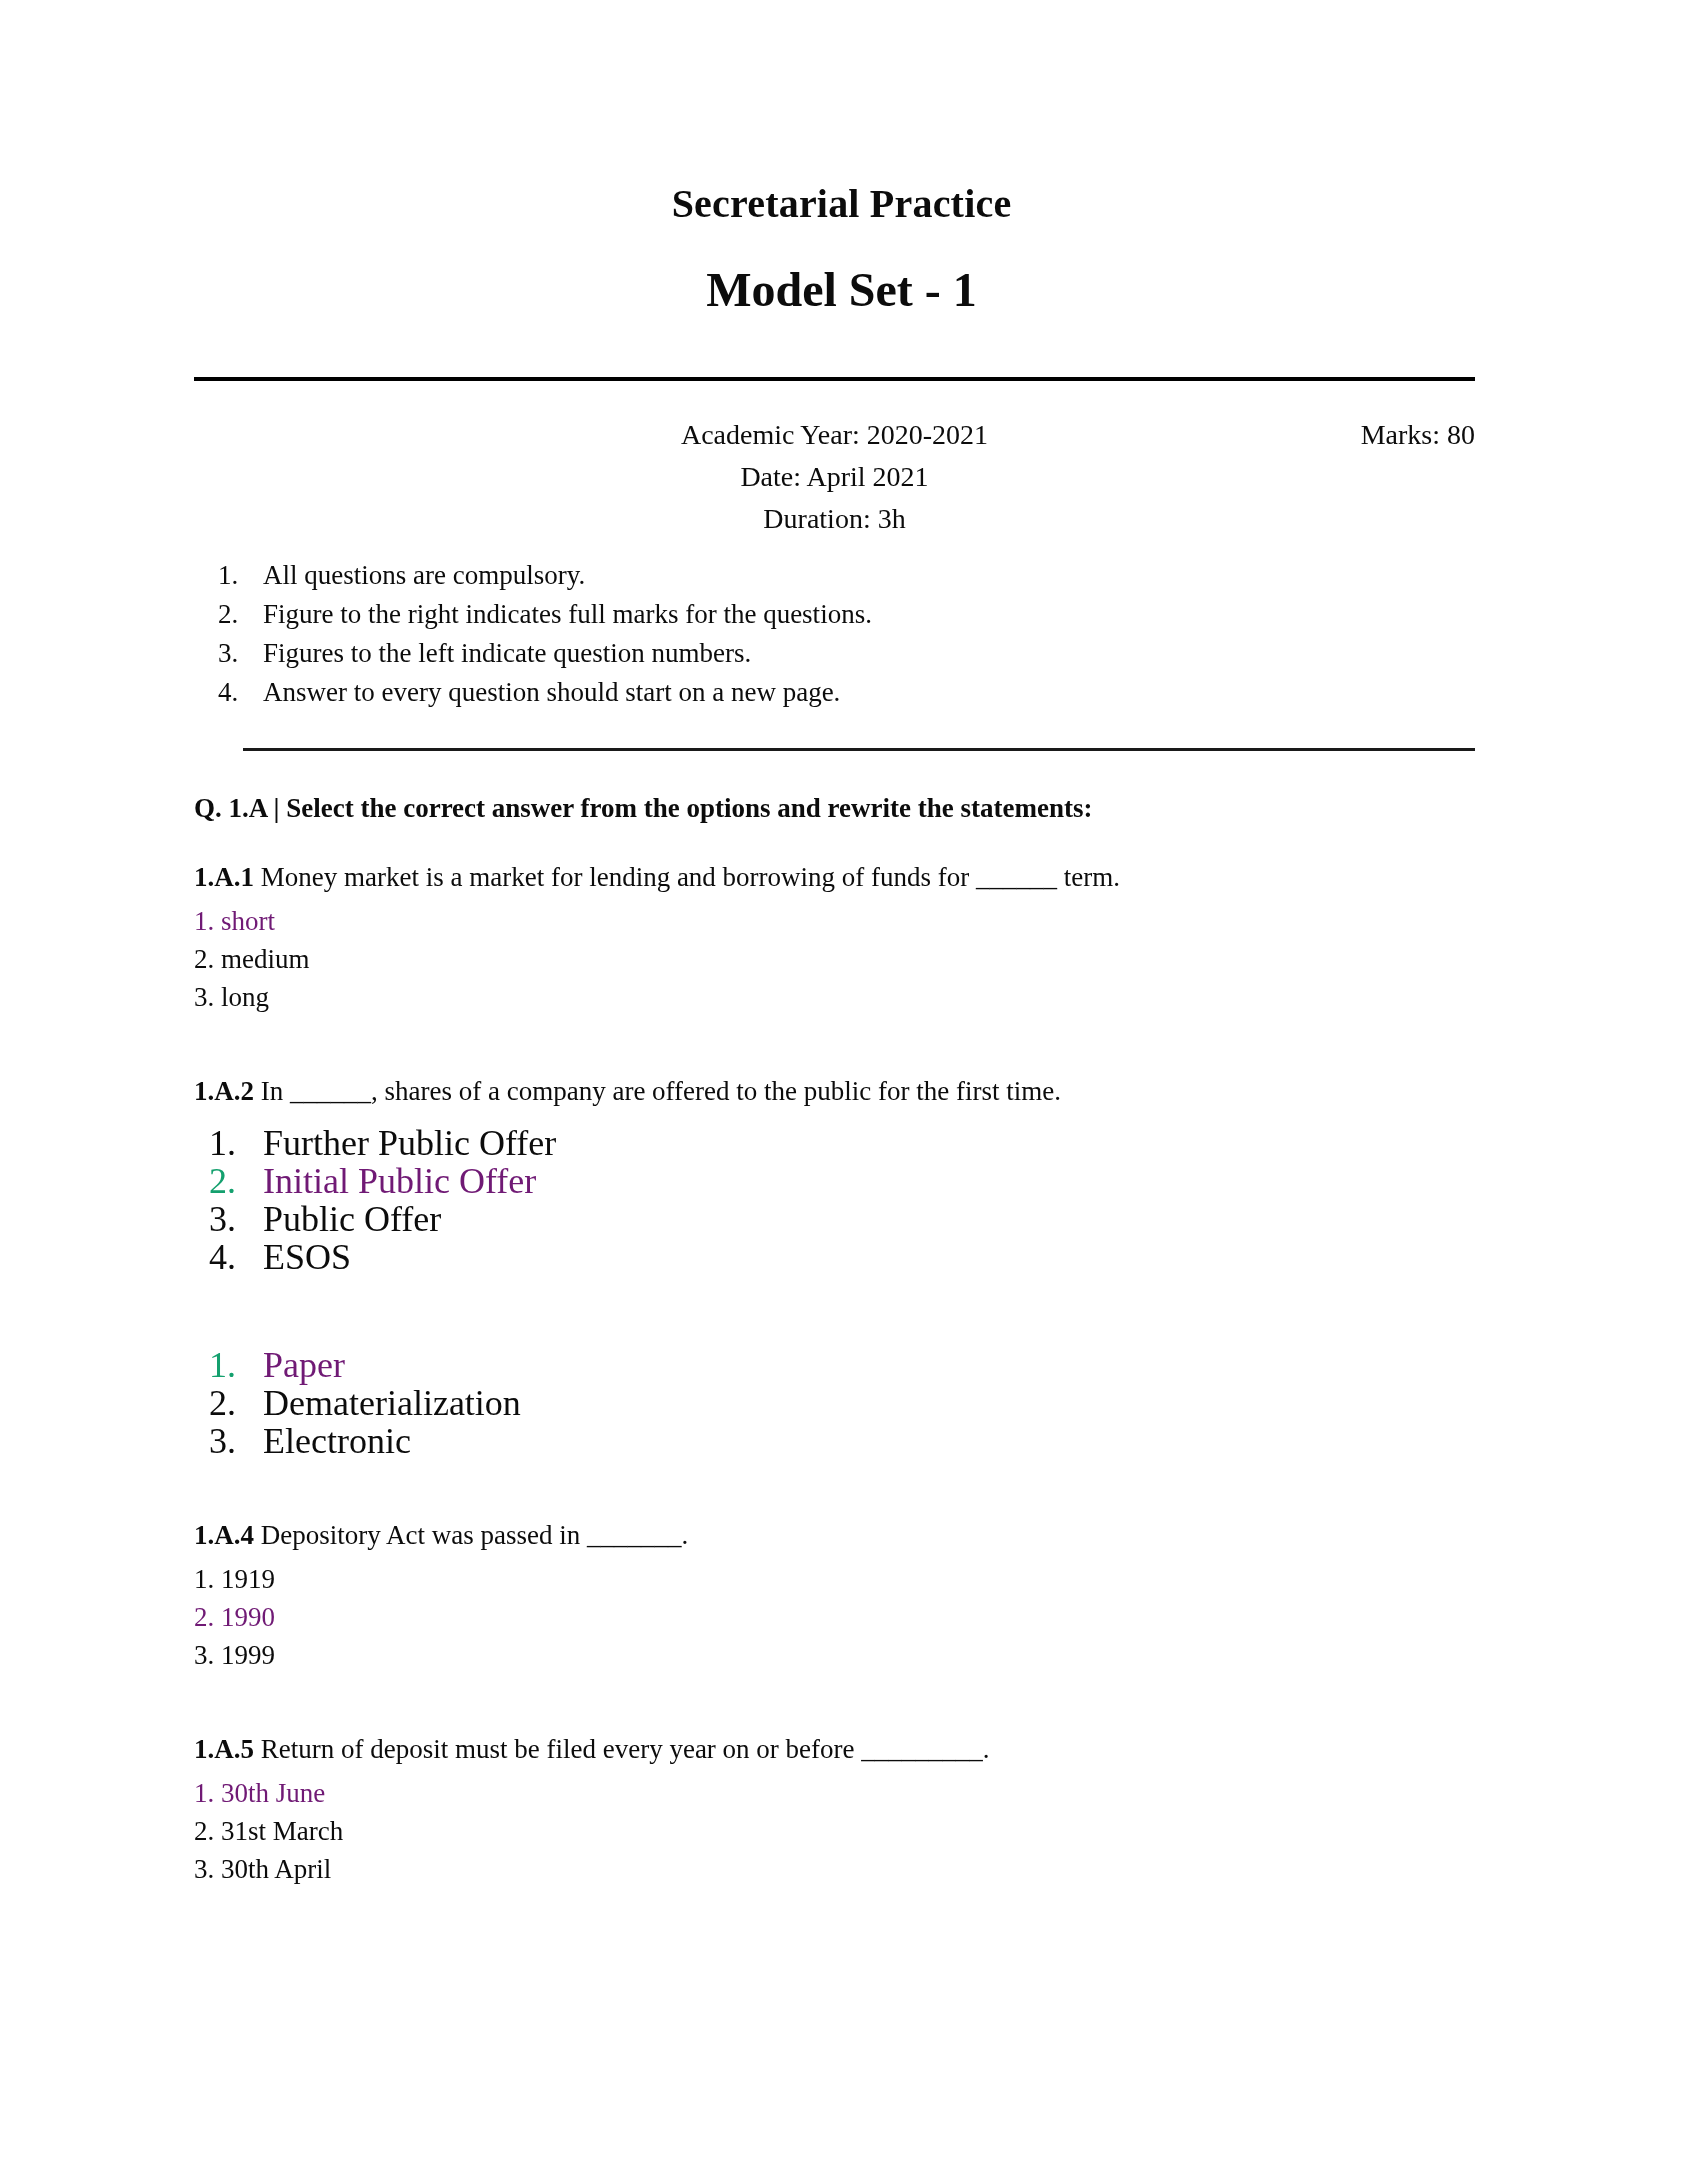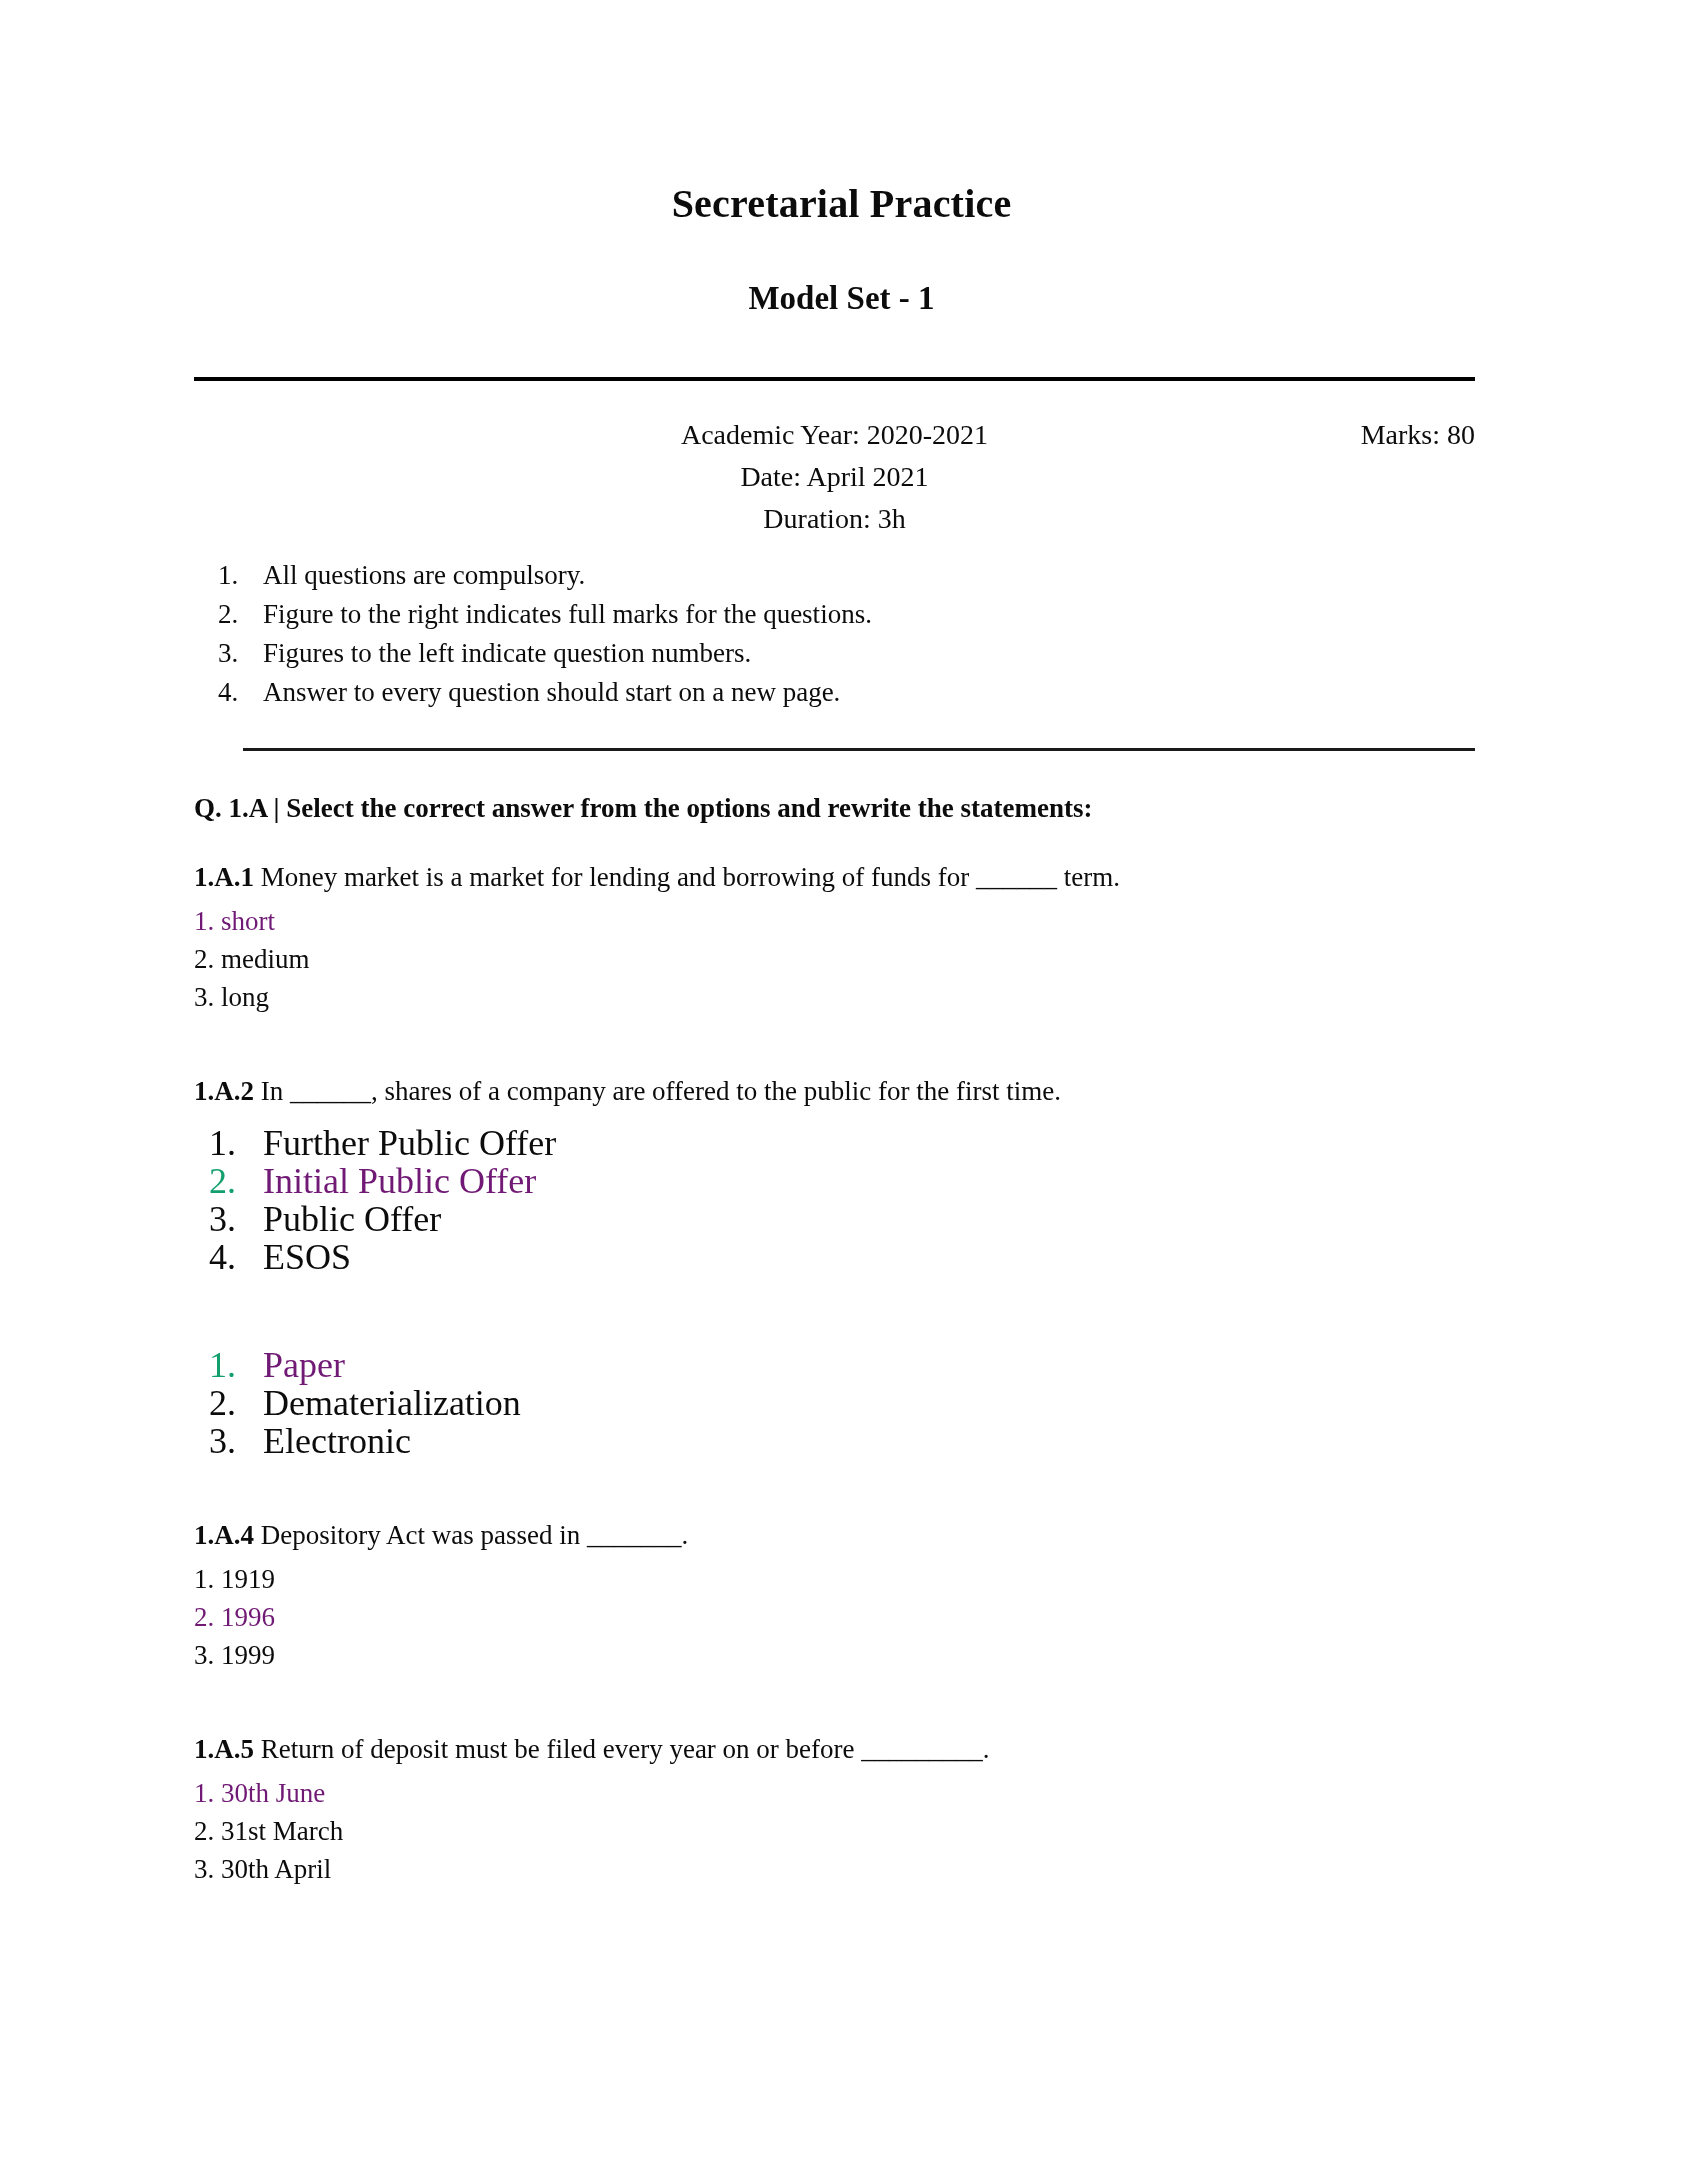--- a/index.html
+++ b/index.html
@@ -30,24 +30,24 @@
     text-align: center;
   }
   .doc-title {
     font-size: 40px;
     font-weight: bold;
     letter-spacing: 0.2px;
     line-height: 1.0;
     margin: 0;
   }
   .doc-subtitle {
-    font-size: 33px;
+    font-size: 48px;
     font-weight: bold;
     line-height: 1.0;
-    margin: 16px;
+    margin: 0;
     padding-top: 42px;
     text-align: center;
   }
 
   
   .rule-top {
     position: absolute;
     left: 194px;
     right: 208px;
     top: 377px;
@@ -224,21 +224,21 @@
         <li>Electronic</li>
       </ol>
     </div>
 
     <div class="gap-md"></div>
 
     <div class="q-block">
       <p class="q-stem"><span class="q-num">1.A.4</span><span> Depository Act was passed in _______.</span></p>
       <ul class="opts-plain">
         <li>1. 1919</li>
-        <li class="correct">2. 1996</li>
+        <li class="correct">2. 1990</li>
         <li>3. 1999</li>
       </ul>
     </div>
 
     <div class="gap-md"></div>
 
     <div class="q-block">
       <p class="q-stem"><span class="q-num">1.A.5</span><span> Return of deposit must be filed every year on or before _________.</span></p>
       <ul class="opts-plain">
         <li class="correct">1. 30th June</li>

